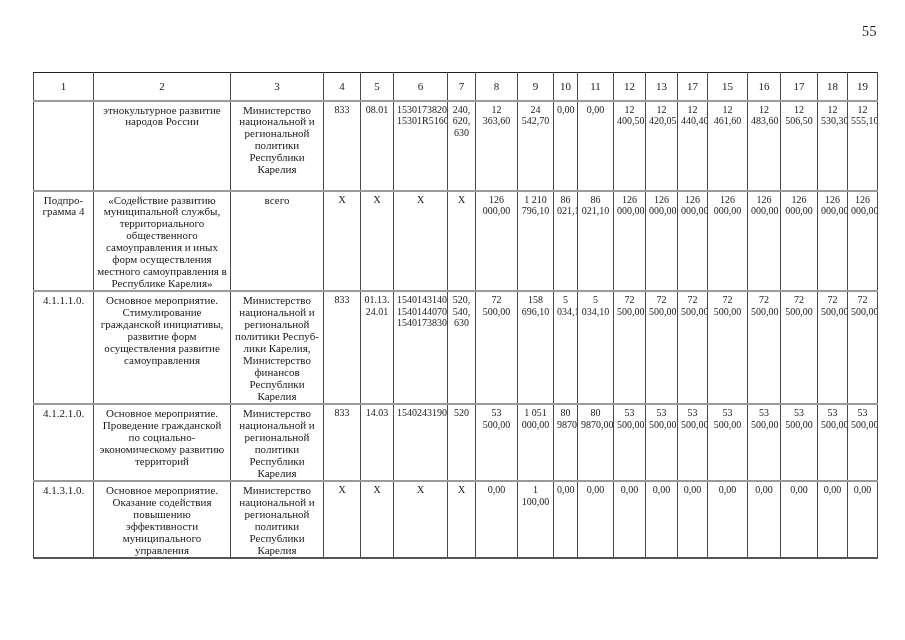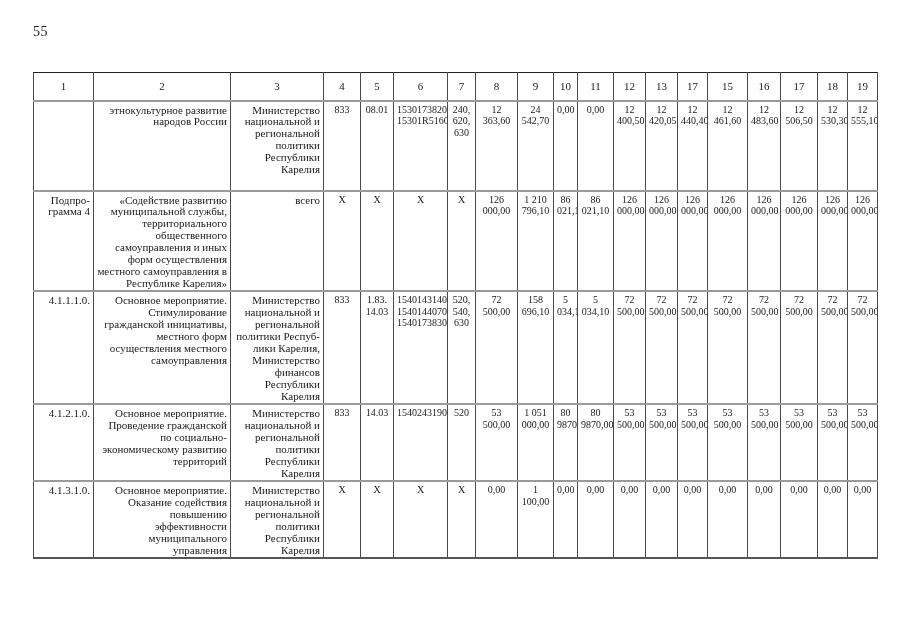--- a/index.html
+++ b/index.html
@@ -13,21 +13,21 @@
     position: relative;
     font-family: "Liberation Serif", "DejaVu Serif", serif;
     color: #1a1a1a;
     overflow: hidden;
   }
   .page-number {
     position: absolute;
     top: 24px;
     left: 33px;
     width: 844px;
-    text-align: left;
+    text-align: right;
     font-size: 14px;
     letter-spacing: 0.5px;
   }
   .doc-table-wrap {
     position: absolute;
     top: 72px;
     left: 33px;
   }
   table.doc-table {
     border-collapse: collapse;
@@ -48,21 +48,21 @@
   }
   table.doc-table thead th {
     border-top: 1px solid #222;
     text-align: center;
     vertical-align: middle;
     font-weight: normal;
     font-size: 11px;
     padding: 1px;
   }
   td.c-text {
-    text-align: right;
+    text-align: center;
     font-size: 11px;
     line-height: 1.09;
   }
   td.c-num {
     text-align: center;
     font-size: 10px;
     line-height: 1.15;
   }
   tr.hrow  { height: 28px; }
   tr.r0 { height: 90px; }
@@ -160,24 +160,24 @@
           <td class="c-num">126 000,00</td>
           <td class="c-num">126 000,00</td>
           <td class="c-num">126 000,00</td>
           <td class="c-num">126 000,00</td>
           <td class="c-num">126 000,00</td>
           <td class="c-num">126 000,00</td>
           <td class="c-num">126 000,00</td>
         </tr>
         <tr class="r2">
           <td class="c-text">4.1.1.1.0.</td>
-          <td class="c-text">Основное мероприятие. Стимулирование гражданской инициативы, местного форм осуществления местного самоуправления</td>
+          <td class="c-text">Основное мероприятие. Стимулирование гражданской инициативы, развитие форм осуществления развитие самоуправления</td>
           <td class="c-text">Министерство национальной и региональной политики Респуб-лики Карелия, Министерство финансов Республики Карелия</td>
           <td class="c-num">833</td>
-          <td class="c-num">1.83. 14.03</td>
+          <td class="c-num">01.13. 24.01</td>
           <td class="c-num">1540143140, 1540144070, 1540173830</td>
           <td class="c-num">520, 540, 630</td>
           <td class="c-num">72 500,00</td>
           <td class="c-num">158 696,10</td>
           <td class="c-num">5 034,10</td>
           <td class="c-num">5 034,10</td>
           <td class="c-num">72 500,00</td>
           <td class="c-num">72 500,00</td>
           <td class="c-num">72 500,00</td>
           <td class="c-num">72 500,00</td>

